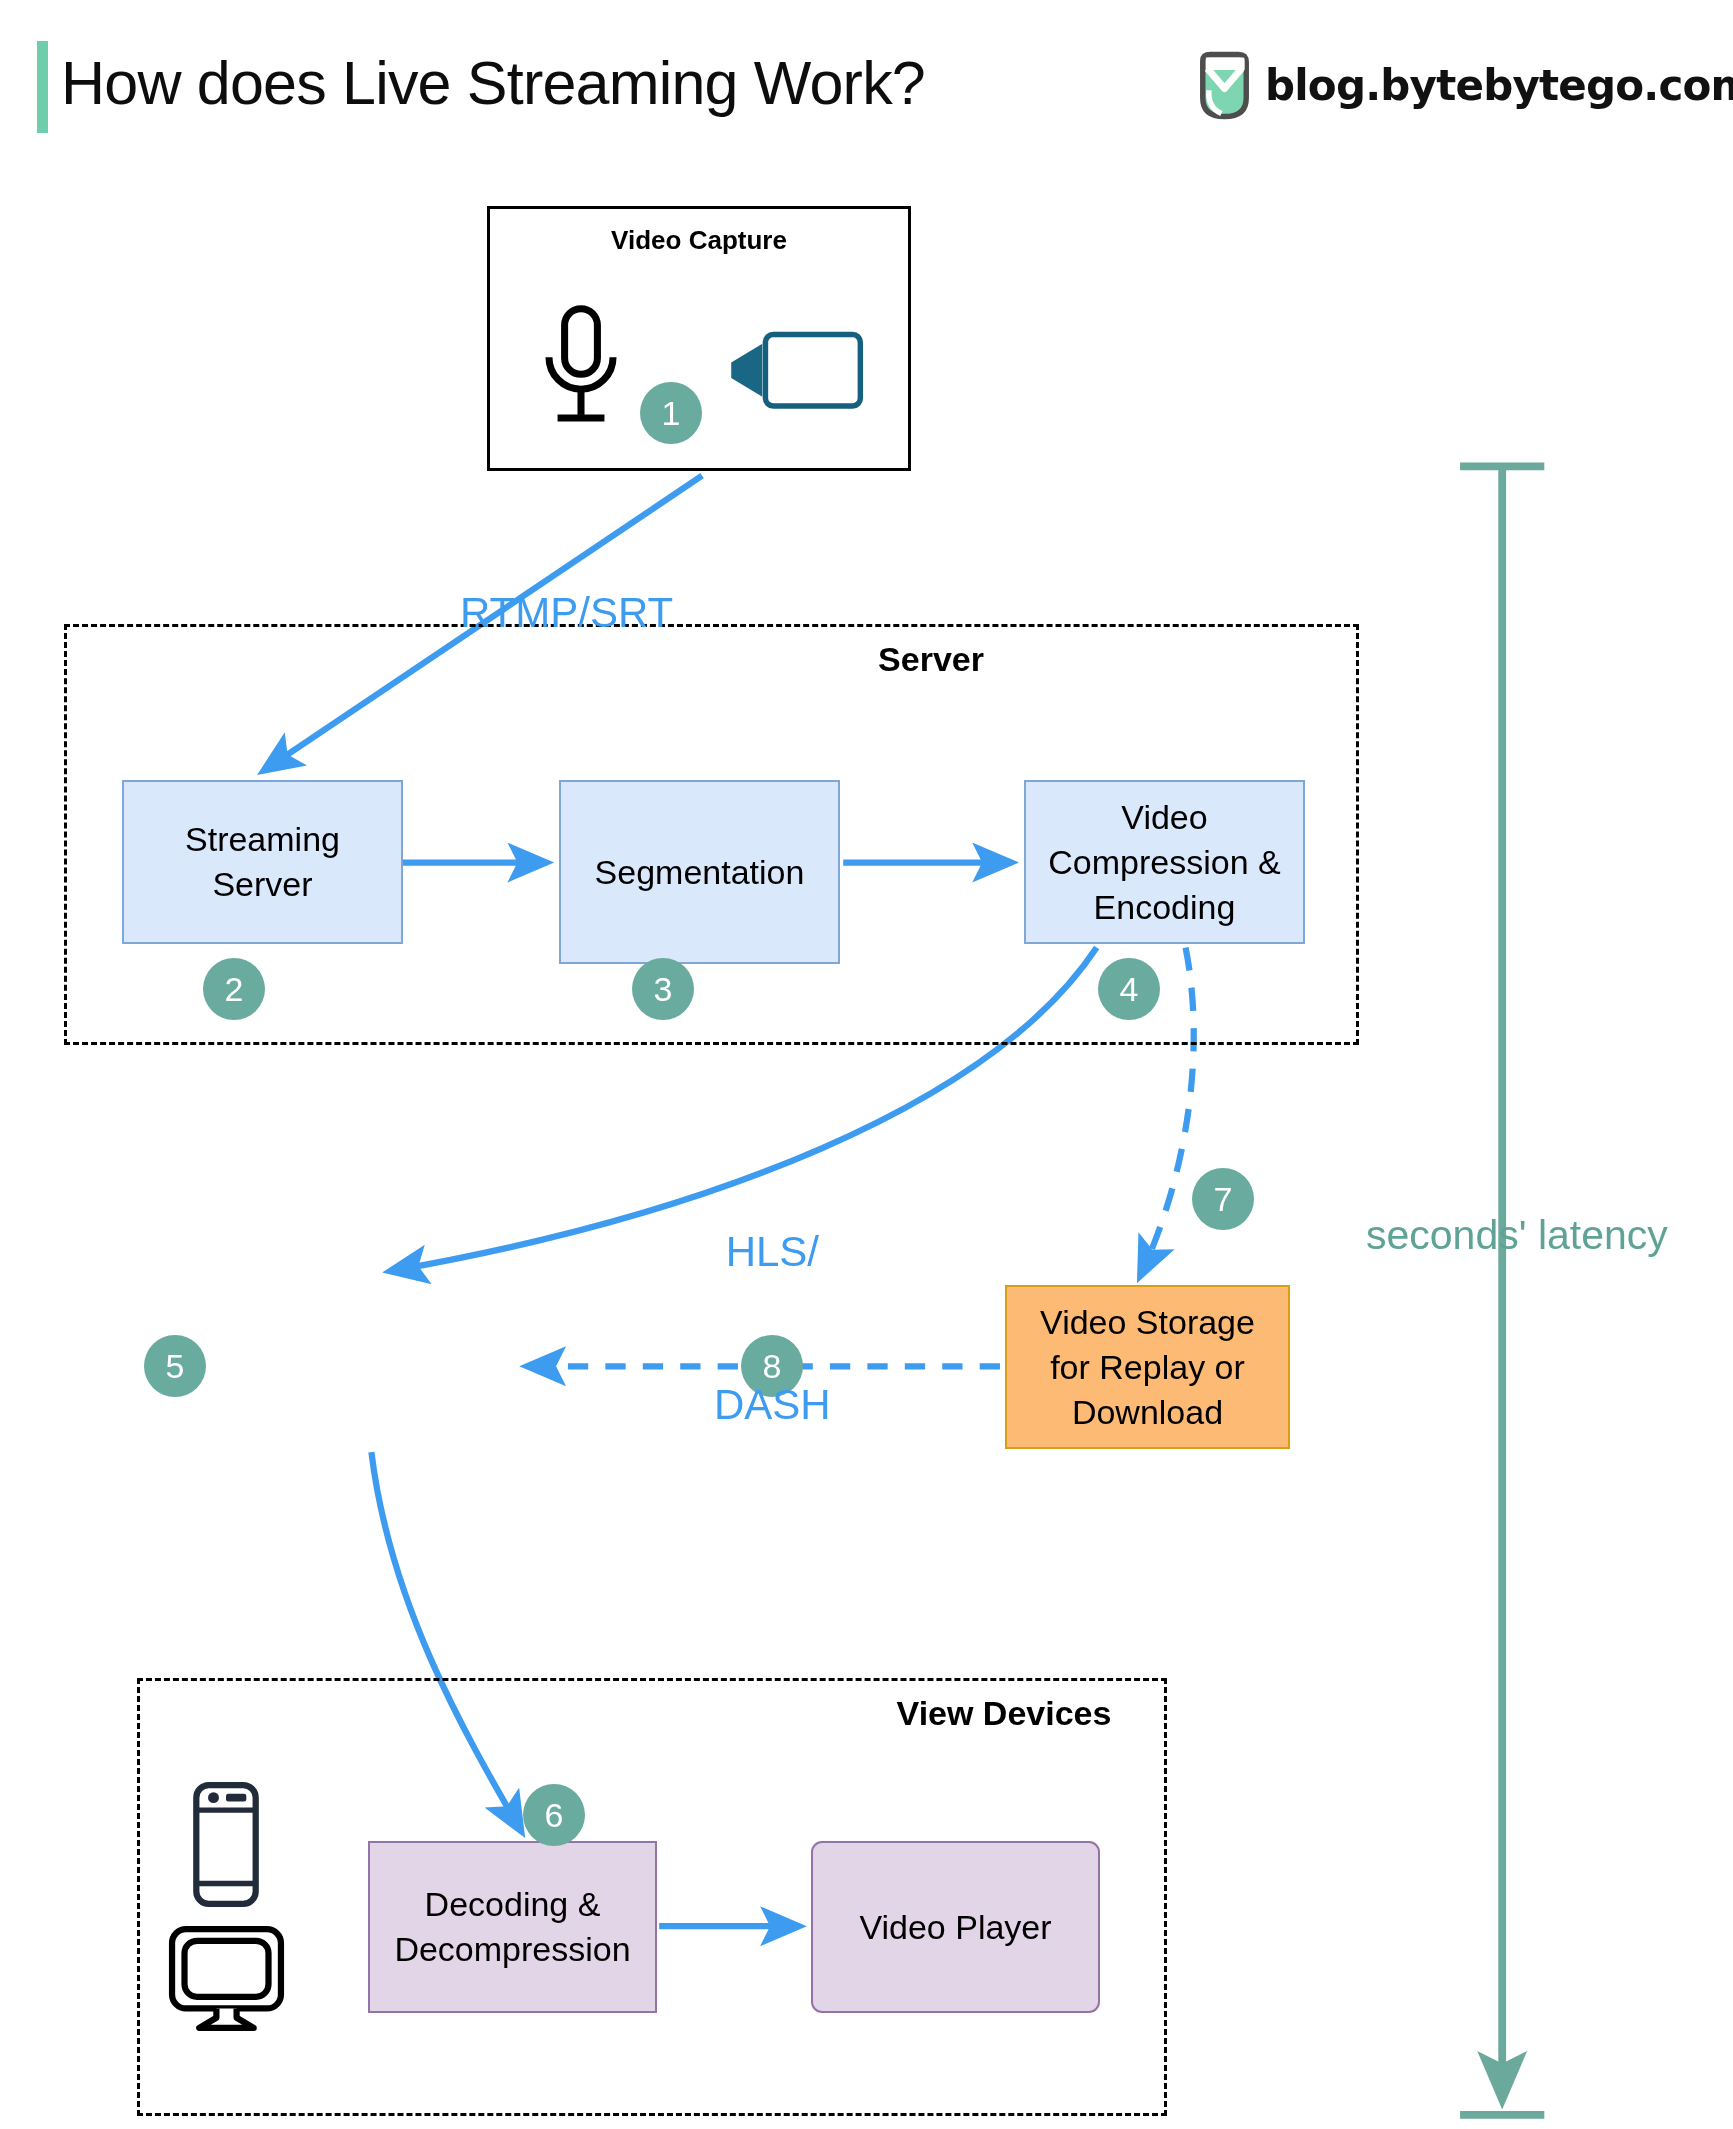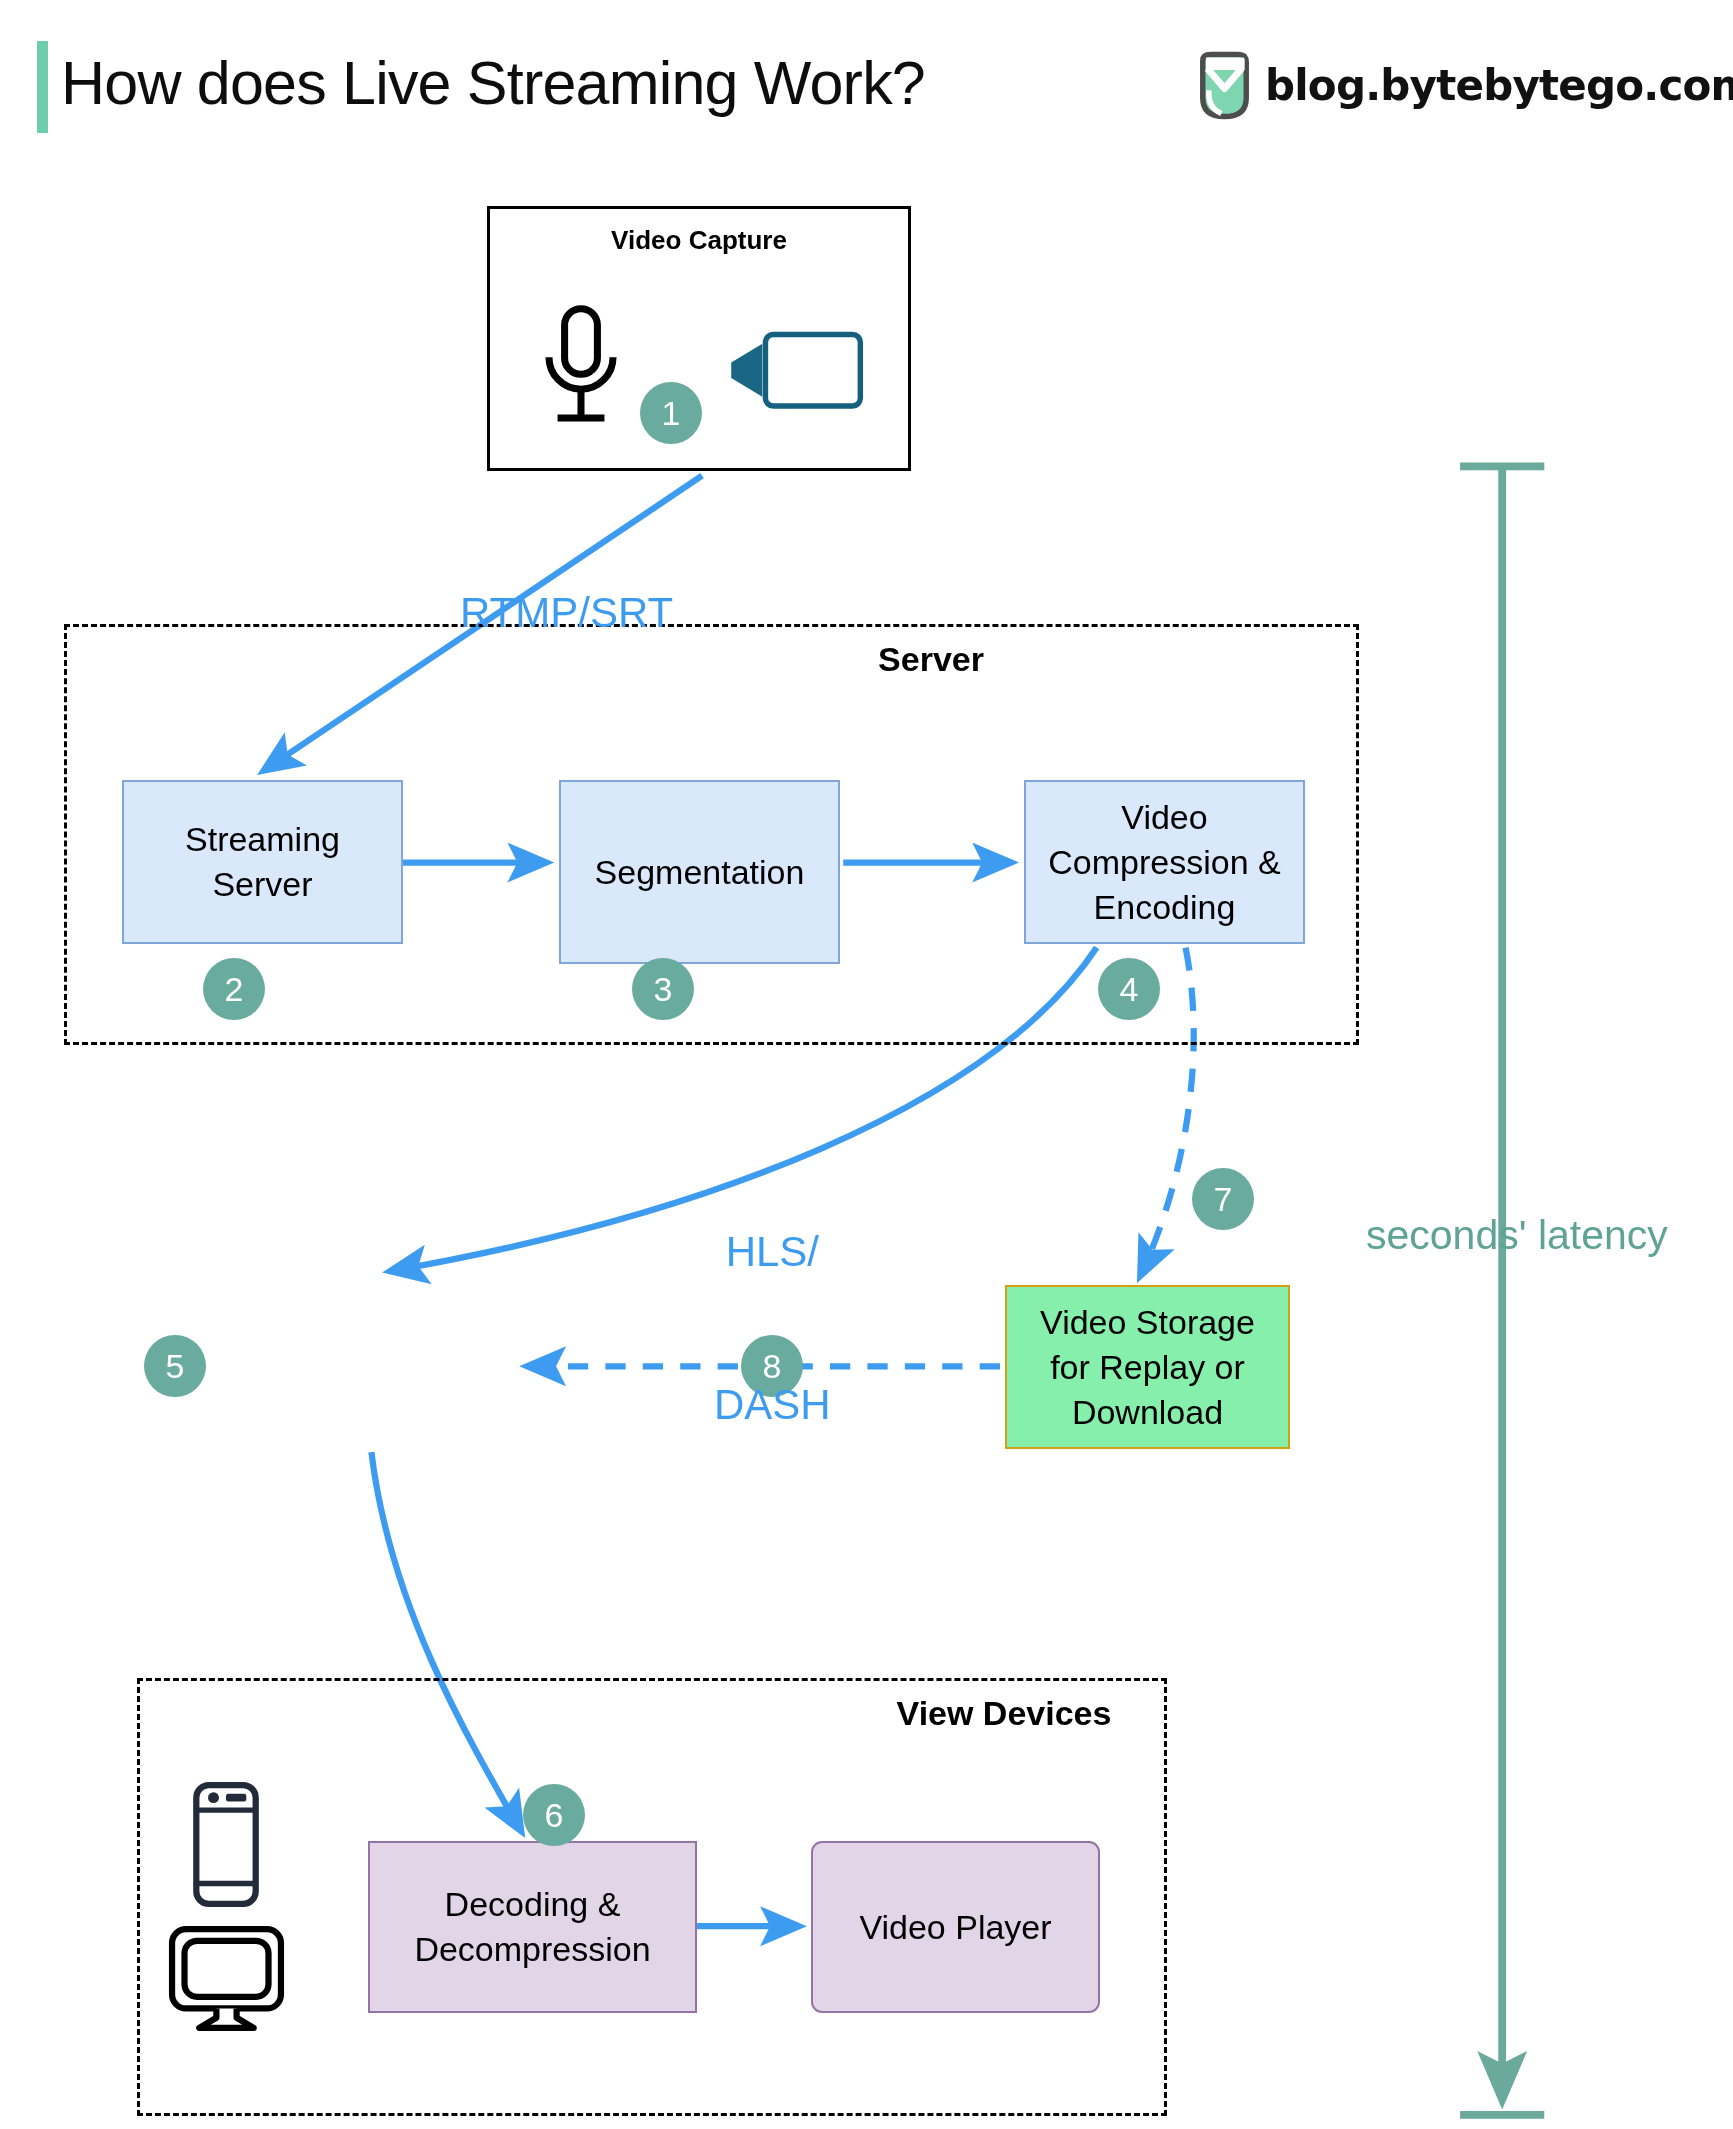--- a/index.html
+++ b/index.html
@@ -19,29 +19,29 @@
   
   .box{position:absolute;box-sizing:border-box;display:flex;align-items:center;justify-content:center;text-align:center;font-size:34px;line-height:45px;color:#000;}
   .grp{position:absolute;box-sizing:border-box;border:3.1px dashed #000;}
   .grp-title{position:absolute;font-size:34px;font-weight:bold;color:#000;text-align:center;width:100%;}
 
   .b-capture{left:487px;top:206px;width:424px;height:265px;border:3.9px solid #000;background:#fff;}
   .cap-title{position:absolute;left:487px;top:225px;width:424px;text-align:center;font-size:26px;font-weight:bold;color:#000;}
 
   .b-blue{background:#dae8fc;border:2.3px solid #7ea6d9;}
   .b-green{background:#d5e8d4;border:2.3px solid #82b366;}
-  .b-orange{background:#86efac;border:2.3px solid #d6a016;}
+  .b-orange{background:#fdba74;border:2.3px solid #d6a016;}
   .b-purple{background:#e1d5e7;border:2.3px solid #9673a6;}
 
   .b-streaming{left:122px;top:780px;width:281px;height:164px;}
   .b-segment{left:559px;top:780px;width:281px;height:184px;}
   .b-encode{left:1024px;top:780px;width:281px;height:164px;}
   .b-cdn{left:229px;top:1285px;width:285px;height:164px;}
   .b-storage{left:1005px;top:1285px;width:285px;height:164px;}
-  .b-decode{left:368px;top:1841px;width:329px;height:172px;align-items:center;}
+  .b-decode{left:368px;top:1841px;width:289px;height:172px;align-items:center;}
   .b-player{left:811px;top:1841px;width:289px;height:172px;border-radius:11px;}
 
   
   .step{position:absolute;width:62px;height:62px;border-radius:50%;background:#69ab9e;color:#fff;
         display:flex;align-items:center;justify-content:center;font-size:34px;}
   .s1{left:640px;top:382px;}
   .s2{left:203px;top:958px;}
   .s3{left:632px;top:958px;}
   .s4{left:1098px;top:958px;}
   .s5{left:144px;top:1335px;}

